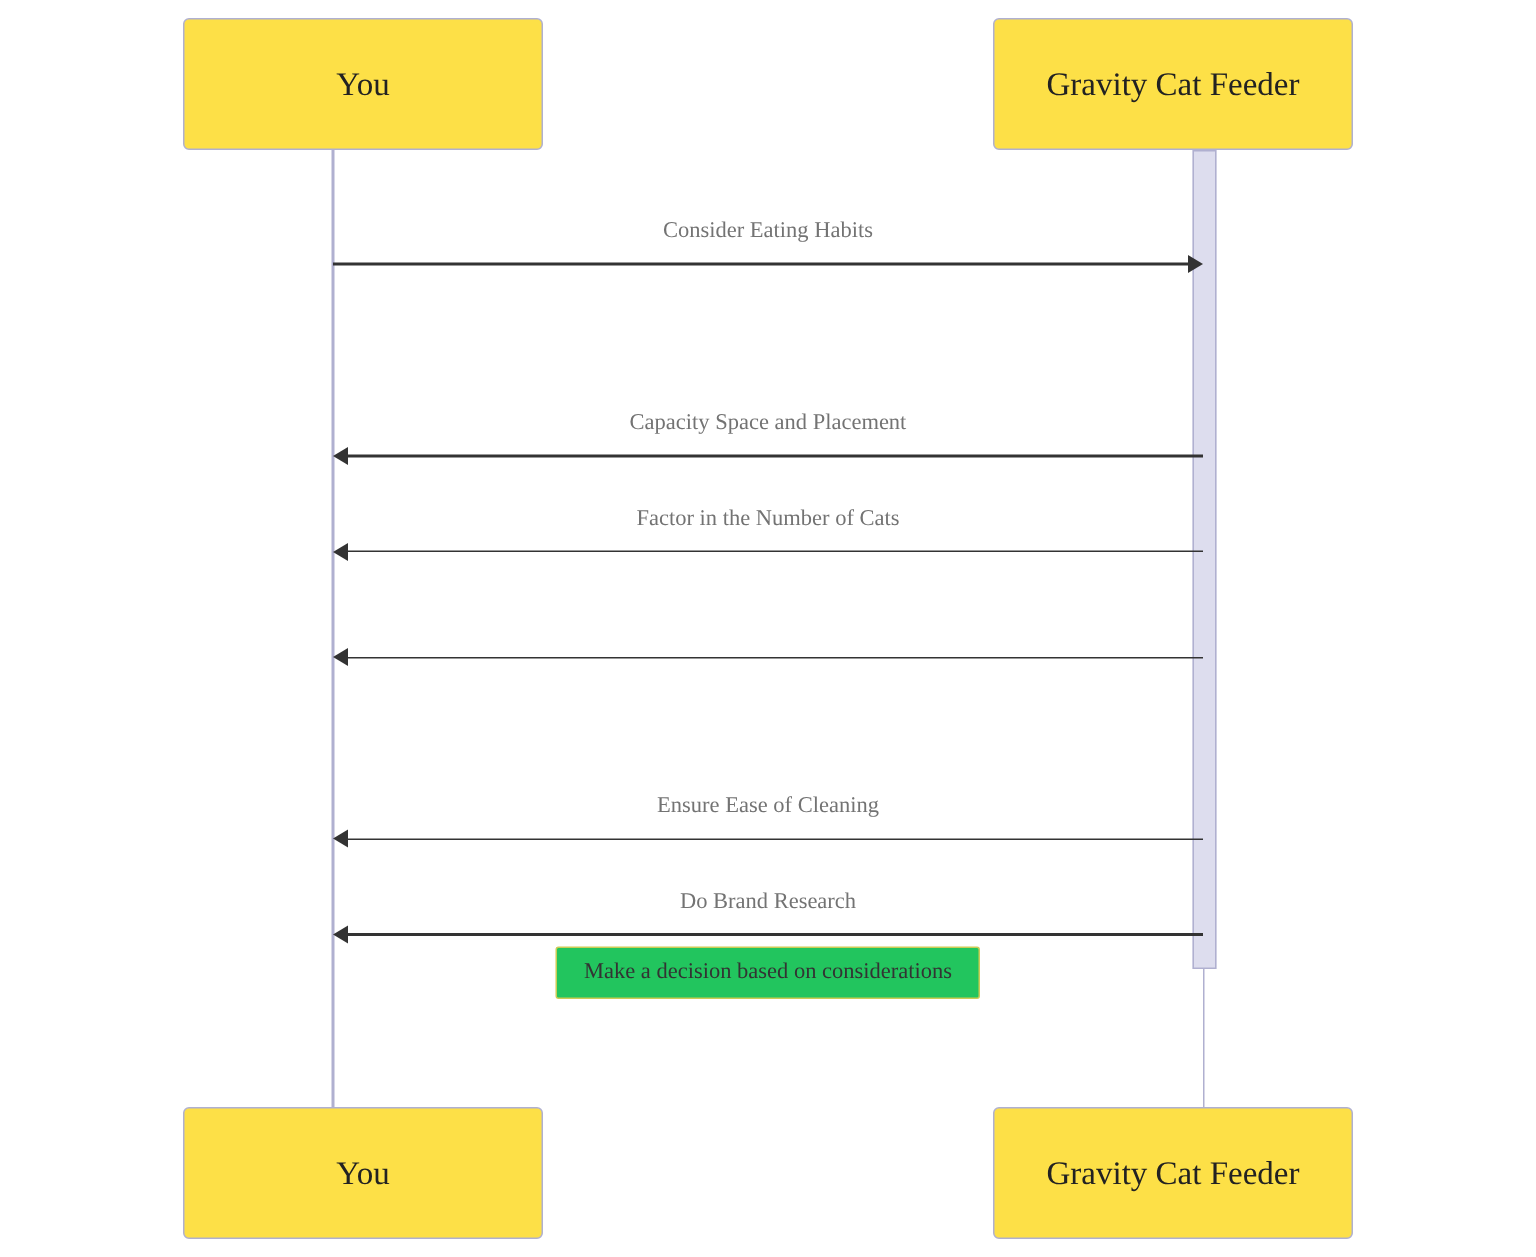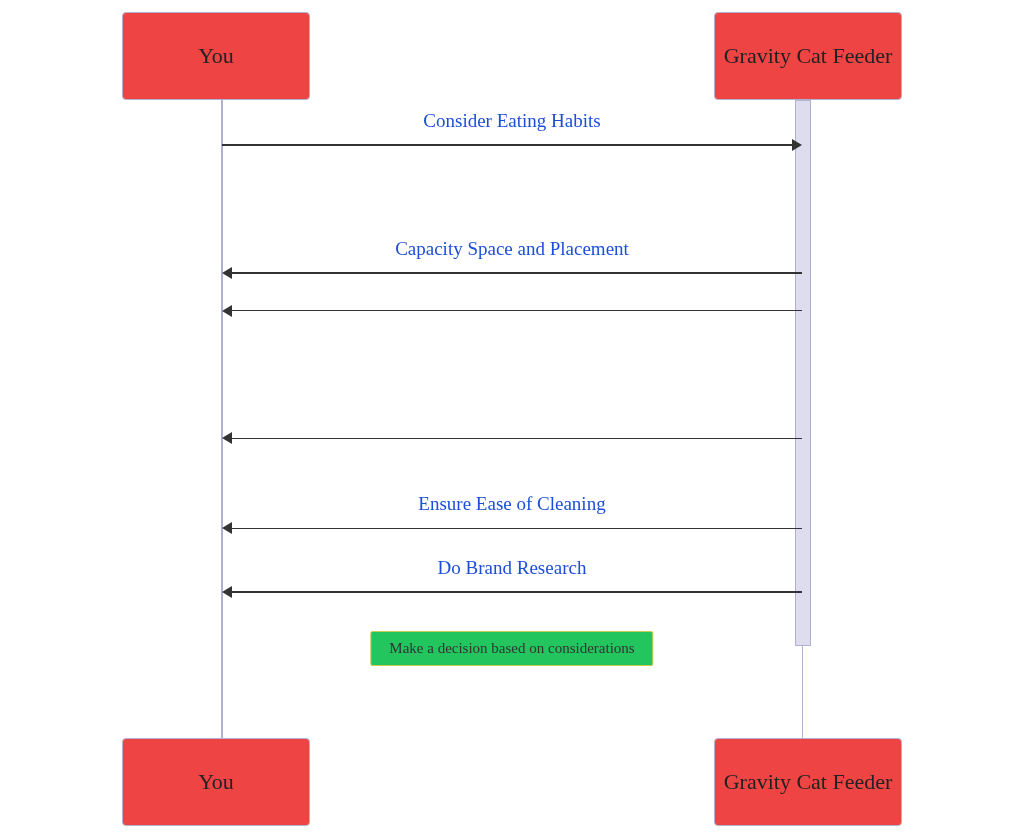--- a/index.html
+++ b/index.html
@@ -25,23 +25,23 @@
     .actors-top {
       display: flex;
       justify-content: space-between;
       width: 780px;
       margin-top: 12px;
       margin-bottom: 0;
       position: relative;
     }
 
     .actor-box {
-      width: 188px;
+      width: 240px;
       height: 88px;
-      background: #ef4444;
+      background: #fde047;
       border: 1.5px solid #b0b0d0;
       border-radius: 4px;
       display: flex;
       align-items: center;
       justify-content: center;
       font-size: 22px;
       color: #222;
       font-weight: 400;
     }
 
@@ -80,24 +80,25 @@
     
     .messages {
       position: absolute;
       top: 0;
       left: 0;
       right: 0;
       bottom: 0;
     }
 
     .message-label {
-      font-size: 19px;
-      color: #1d4ed8;
+      font-size: 15px;
+      color: #737373;
       margin-bottom: 4px;
       text-align: center;
+      margin-top: 36px;
     }
 
     
     .note-box {
       position: absolute;
       background: #22c55e;
       border: 1.5px solid #cccc55;
       border-radius: 2px;
       padding: 8px 18px;
       font-size: 15px;
@@ -145,20 +146,21 @@
           </div>
         </div>
         <div style="position: absolute; left: 100px; right: 100px; top: 137.765px;">
           <div class="message-label">Capacity Space and Placement</div>
           <div style="width: 100%; display: flex; align-items: center; height: 18px;">
             <div style="width: 0px; height: 0px; border-top: 6px solid transparent; border-bottom: 6px solid transparent; border-right: 10px solid rgb(51, 51, 51);"></div>
             <div style="flex: 1 1 0%; height: 1.5px; background: rgb(51, 51, 51);"></div>
           </div>
         </div>
         <div style="position: absolute; left: 100px; right: 100px; top: 201.647px;">
+          <div class="message-label">Factor in the Number of Cats</div>
           <div style="width: 100%; display: flex; align-items: center; height: 18px;">
             <div style="width: 0px; height: 0px; border-top: 6px solid transparent; border-bottom: 6px solid transparent; border-right: 10px solid rgb(51, 51, 51);"></div>
             <div style="flex: 1 1 0%; height: 1.5px; background: rgb(51, 51, 51);"></div>
           </div>
         </div>
         <div style="position: absolute; left: 100px; right: 100px; top: 329.412px;">
           <div style="width: 100%; display: flex; align-items: center; height: 18px;">
             <div style="width: 0px; height: 0px; border-top: 6px solid transparent; border-bottom: 6px solid transparent; border-right: 10px solid rgb(51, 51, 51);"></div>
             <div style="flex: 1 1 0%; height: 1.5px; background: rgb(51, 51, 51);"></div>
           </div>

